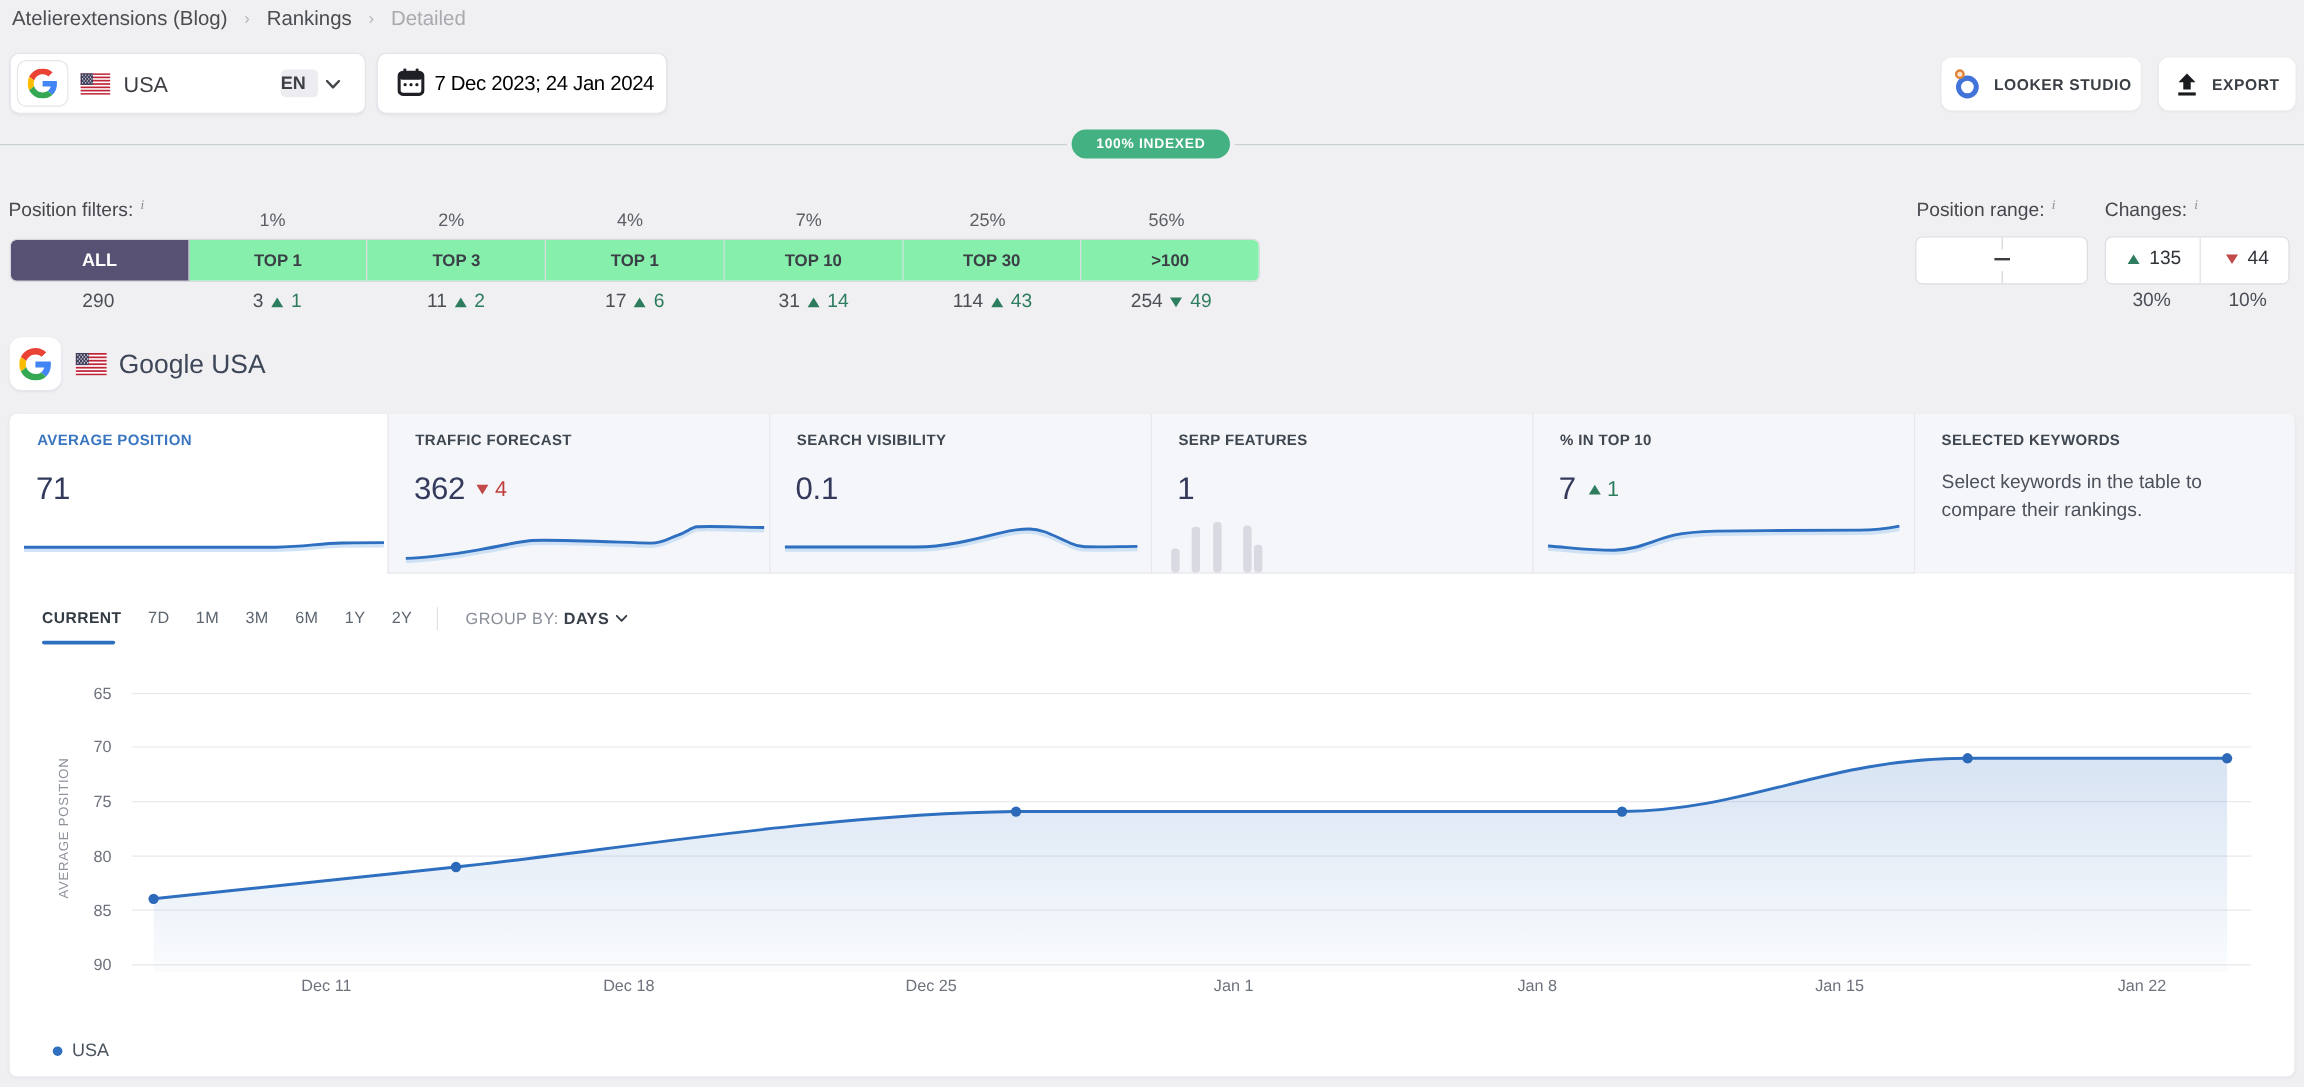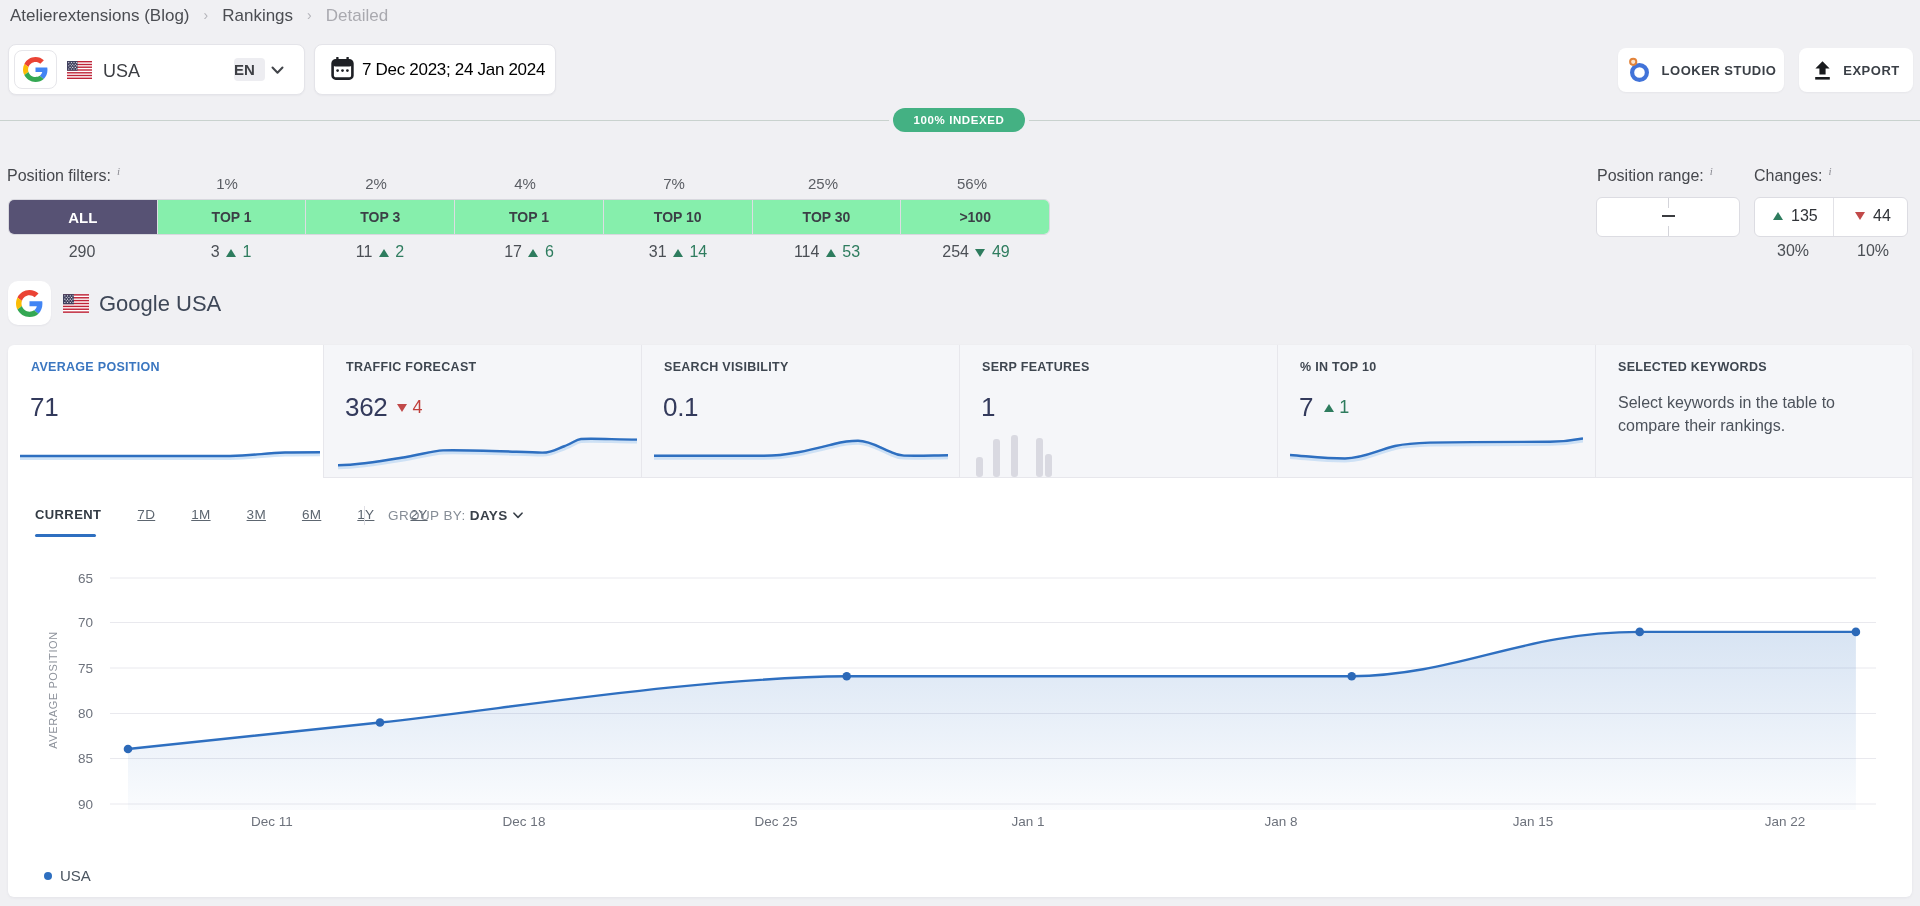--- a/index.html
+++ b/index.html
@@ -15,21 +15,21 @@
 .tri-up { display:inline-block; width:0; height:0; border-left:5px solid transparent; border-right:5px solid transparent; border-bottom:8px solid #2e7c5e; }
 .tri-dn { display:inline-block; width:0; height:0; border-left:5px solid transparent; border-right:5px solid transparent; border-top:8px solid #2e7c5e; }
 .tri-dn.red { border-top-color:#c14949; }
 .pct-lbl { position:absolute; top:175px; font-size:15px; color:#5b5e64; width:60px; text-align:center; }
 .cnt { position:absolute; top:243px; font-size:16px; color:#4b4f55; width:150px; text-align:center; }
 .cnt .g { color:#2e7c5e; }
 .seg { flex:1; display:flex; align-items:center; justify-content:center; font-size:14px; font-weight:700; color:#3b3f46; background:#86efac; border-right:1px solid #dddde3; }
 .mcell { position:absolute; top:345px; height:133px; background:#f5f6f9; border-left:1px solid #e7e7ec; border-bottom:1px solid #e7e7ec; }
 .mtitle { position:absolute; left:23px; top:15px; font-size:12.5px; font-weight:700; color:#3e4650; letter-spacing:.3px; }
 .mval { position:absolute; left:22px; top:47px; font-size:26px; letter-spacing:-0.3px; color:#333a5c; font-weight:500; display:flex; align-items:center; }
-.tablbl { color:#5d6670; font-size:13.5px; letter-spacing:.3px; font-weight:400;text-decoration:underline; }
+.tablbl { color:#5d6670; font-size:13.5px; letter-spacing:.3px; font-weight:400; }
 </style>
 </head>
 <body>
 
 <div class="abs crumb" style="left:10px; top:6px;">Atelierextensions (Blog)<span class="sep">›</span>Rankings<span class="sep">›</span><span class="muted">Detailed</span></div>
 
 <div class="abs whitebox" style="left:8px; top:44px; width:297px; height:51px;"></div>
 <div class="abs" style="left:14px; top:50px; width:43px; height:39px; background:#fff; border:1px solid #e6e6ea; border-radius:8px;"></div>
 <div class="abs" style="left:23px; top:57px; width:25px; height:25px;">
 <svg width="25" height="25" viewBox="0 0 48 48">
@@ -126,21 +126,21 @@
   <div class="seg">TOP 10</div>
   <div class="seg">TOP 30</div>
   <div class="seg" style="border-right:none;">&gt;100</div>
 </div>
 
 <div class="cnt" style="left:7px;">290</div>
 <div class="cnt" style="left:156px;">3 <span class="tri-up" style="margin:0 2px;"></span> <span class="g">1</span></div>
 <div class="cnt" style="left:305px;">11 <span class="tri-up" style="margin:0 2px;"></span> <span class="g">2</span></div>
 <div class="cnt" style="left:454px;">17 <span class="tri-up" style="margin:0 2px;"></span> <span class="g">6</span></div>
 <div class="cnt" style="left:603px;">31 <span class="tri-up" style="margin:0 2px;"></span> <span class="g">14</span></div>
-<div class="cnt" style="left:752px;">114 <span class="tri-up" style="margin:0 2px;"></span> <span class="g">53</span></div>
+<div class="cnt" style="left:752px;">114 <span class="tri-up" style="margin:0 2px;"></span> <span class="g">43</span></div>
 <div class="cnt" style="left:901px;">254 <span class="tri-dn" style="margin:0 2px;"></span> <span class="g">49</span></div>
 
 <div class="abs" style="left:1597px; top:167px; font-size:16px; color:#46484d;">Position range:<span class="ibar">i</span></div>
 <div class="abs" style="left:1754px; top:167px; font-size:16px; color:#46484d;">Changes:<span class="ibar">i</span></div>
 
 <div class="abs" style="left:1596px; top:197px; width:144px; height:40px; background:#fff; border:1px solid #dcdce2; border-radius:6px;"></div>
 <div class="abs" style="left:1662px; top:215px; width:13px; height:2px; background:#3a3c40;"></div>
 <div class="abs" style="left:1668px; top:198px; width:1px; height:10px; background:#d4d4da;"></div>
 <div class="abs" style="left:1668px; top:226px; width:1px; height:10px; background:#d4d4da;"></div>
 
@@ -255,21 +255,21 @@
     <path d="M0,20 C20,21.5 35,23.5 55,23.5 C75,23 85,16 105,11 C115,8.8 125,8 140,7.6 C180,7 230,7 260,6.8 C275,6.7 285,5 293,3.5" fill="none" stroke="#b9d6f2" stroke-width="5" opacity=".65" transform="translate(0,1.5)"></path>
     <path d="M0,20 C20,21.5 35,23.5 55,23.5 C75,23 85,16 105,11 C115,8.8 125,8 140,7.6 C180,7 230,7 260,6.8 C275,6.7 285,5 293,3.5" fill="none" stroke="#2e6fc0" stroke-width="2.4"></path>
   </svg>
 </div>
 
 <div class="abs" style="left:1595px; top:345px; width:317px; height:133px;">
   <div class="mtitle">SELECTED KEYWORDS</div>
   <div class="abs" style="left:23px; top:46px; width:245px; font-size:16px; color:#4c525b; line-height:23px;">Select keywords in the table to compare their rankings.</div>
 </div>
 
-<div class="abs" style="left:35px; top:507px; display:flex; align-items:center; gap:36px;">
+<div class="abs" style="left:35px; top:507px; display:flex; align-items:center; gap:22px;">
   <div style="font-size:13px; font-weight:700; color:#333b44; letter-spacing:.4px;">CURRENT</div>
   <div class="tablbl">7D</div>
   <div class="tablbl">1M</div>
   <div class="tablbl">3M</div>
   <div class="tablbl">6M</div>
   <div class="tablbl">1Y</div>
   <div class="tablbl">2Y</div>
 </div>
 <div class="abs" style="left:35px; top:534px; width:61px; height:3px; background:#2e6fc0; border-radius:2px;"></div>
 <div class="abs" style="left:364px; top:506px; width:1px; height:19px; background:#e0e0e6;"></div>

